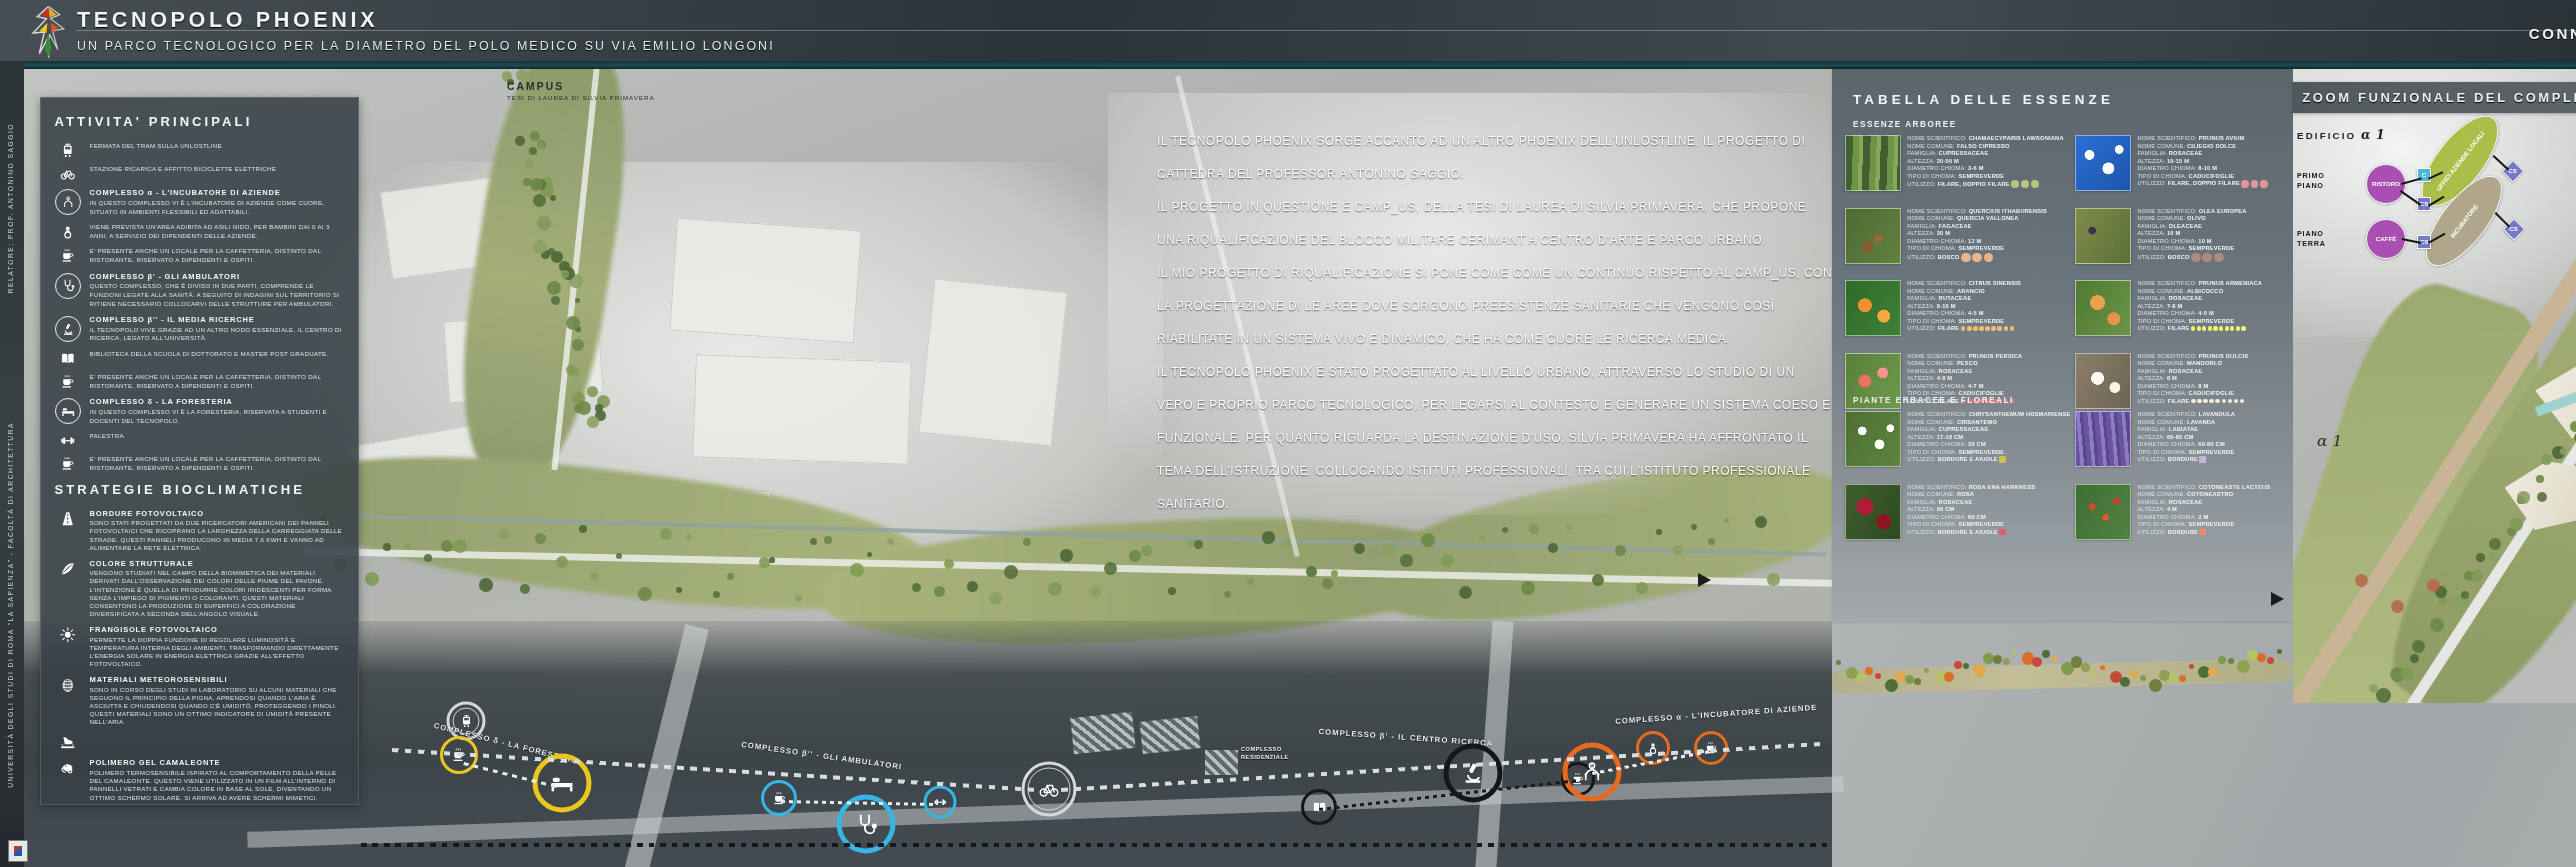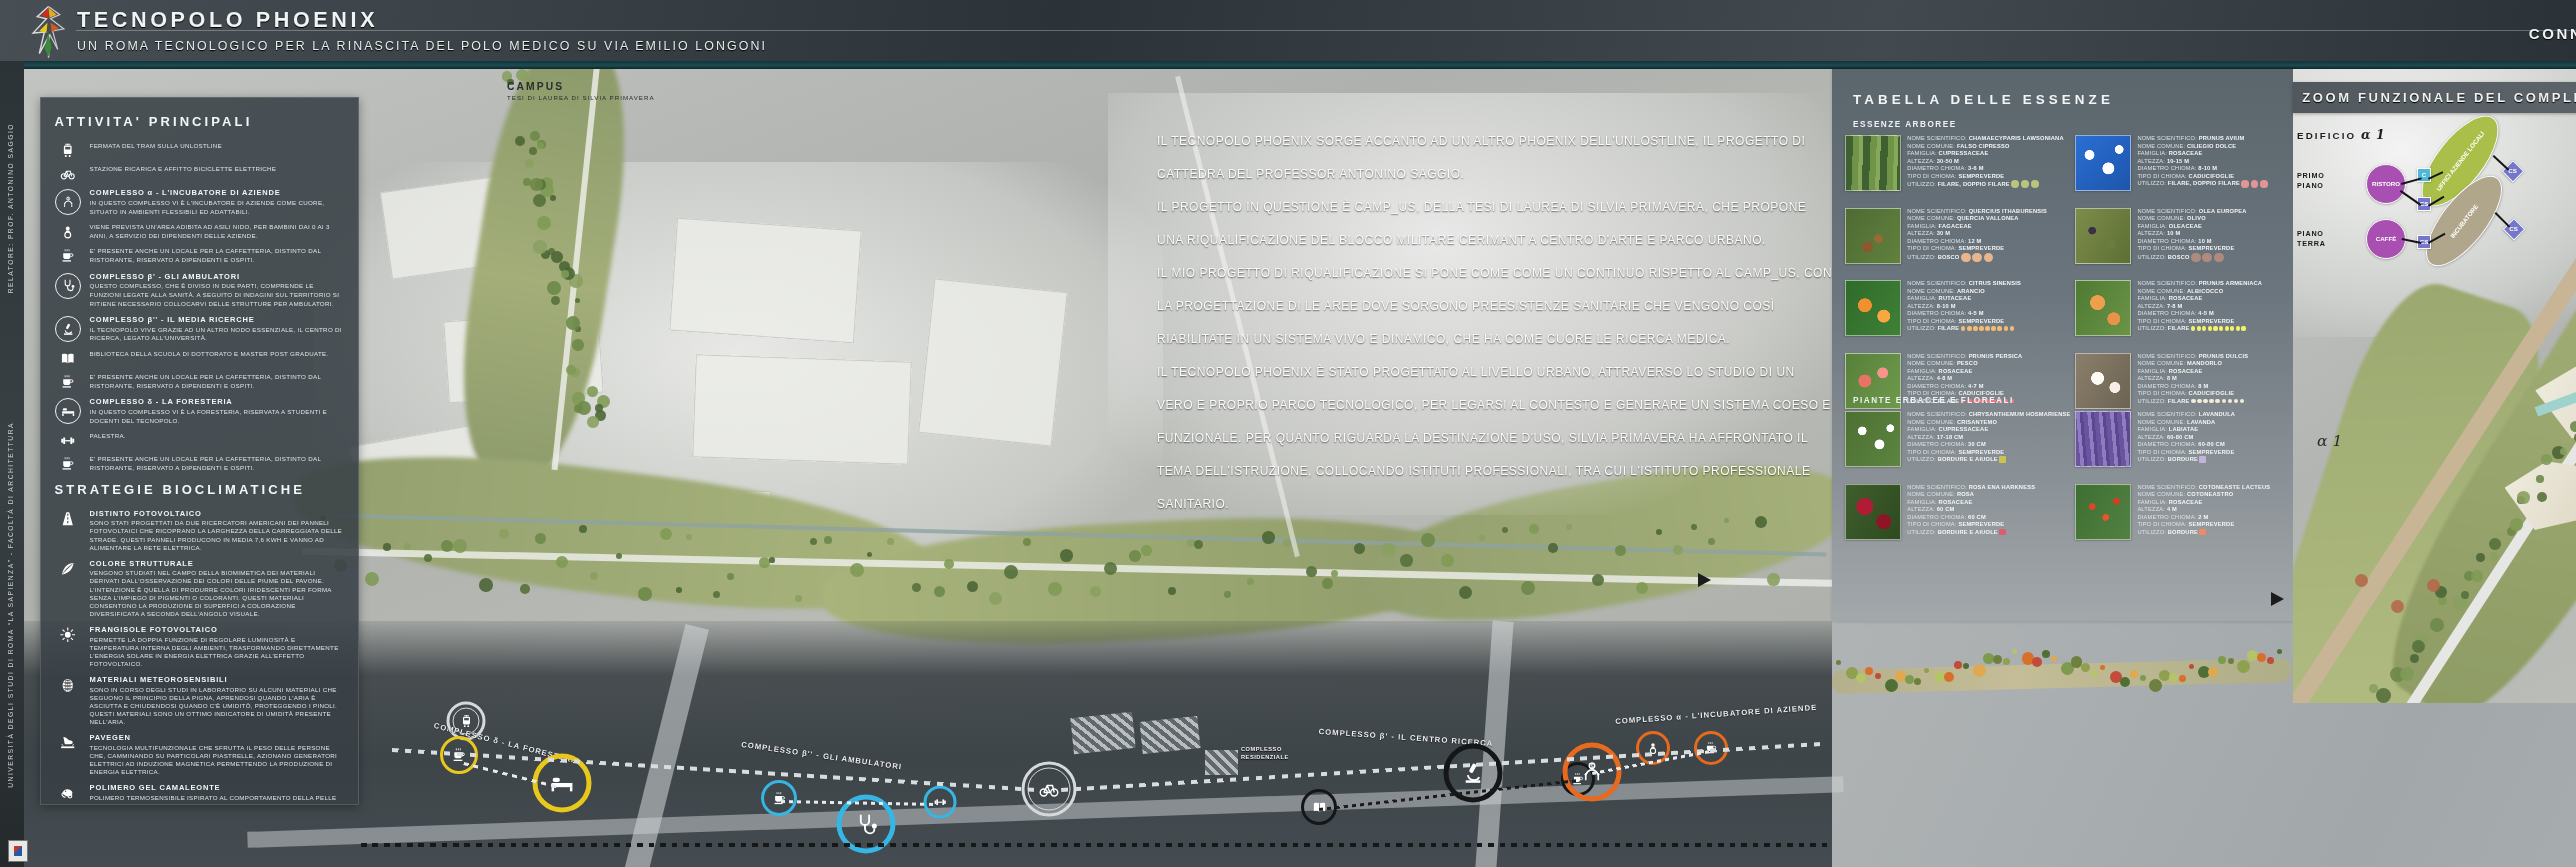--- a/index.html
+++ b/index.html
@@ -244,21 +244,21 @@
       <path d="M21 4 L32 12 L23 16 L36 26 L25 28 L30 46 L22 31" fill="none" stroke="#c8c8c8" stroke-width="1.2"></path>
       <path d="M21 5 L14 13 L21 15 Z" fill="#d42a1e"></path>
         <path d="M21 5 L29 12 L22 15 Z" fill="#e8a81e"></path>
       <path d="M12 28 L20 20 L19 30 Z" fill="#e8c81e"></path>
         <path d="M31 25 L23 20 L24 29 Z" fill="#d4581e"></path>
       <path d="M17 45 L21 30 L24 44 L21 53 Z" fill="#3a8a3a"></path>
     </svg>
   </div>
   <div id="hdr-teal" class="abs"></div>
   <div id="title" class="abs">TECNOPOLO PHOENIX</div>
-  <div id="subtitle" class="abs">UN ROMA TECNOLOGICO PER LA RINASCITA DEL POLO MEDICO SU VIA EMILIO LONGONI</div>
+  <div id="subtitle" class="abs">UN PARCO TECNOLOGICO PER LA DIAMETRO DEL POLO MEDICO SU VIA EMILIO LONGONI</div>
   <div id="right-title" class="abs">CONNESSIONE E RIQUALIFICAZIONE: IL PARCO</div>
 
   <div id="lstrip" class="abs">
     <div class="vtext" style="position:absolute;left:7.2px;top:62px;">RELATORE: PROF. ANTONINO SAGGIO</div>
     <div class="vtext" style="position:absolute;left:7.2px;top:361px;">UNIVERSITÀ DEGLI STUDI DI ROMA “LA SAPIENZA” - FACOLTÀ DI ARCHITETTURA</div>
   </div>
   <div id="footer-logo" class="abs">
       <i></i>
     </div>
 
@@ -444,21 +444,21 @@
     <div class="sb-title" id="sb-strat-title" style="margin-top:9.3px;">STRATEGIE BIOCLIMATICHE</div>
     <div id="sb-strats" style="margin-top:11.3px;">
         <div class="sb-item strat">
           <div class="sb-ic">
             <svg width="17.5" height="17.5" viewBox="0 0 24 24">
               <path d="M10 3h4l5 18H5z" fill="#fff"></path>
               <path d="M12 5v3M12 10v3M12 15v3" stroke="#555" stroke-width="1.6"></path>
             </svg>
           </div>
           <div>
-            <div class="sb-h">DISTINTO FOTOVOLTAICO</div>
+            <div class="sb-h">BORDURE FOTOVOLTAICO</div>
             <div class="sb-t">SONO STATI PROGETTATI DA DUE RICERCATORI AMERICANI DEI PANNELI FOTOVOLTAICI CHE RICOPRANO LA LARGHEZZA DELLA CARREGGIATA DELLE STRADE. QUESTI PANNELI PRODUCONO IN MEDIA 7,6 KWH E VANNO AD ALIMENTARE LA RETE ELETTRICA.</div>
           </div>
         </div>
         <div class="sb-item strat">
           <div class="sb-ic">
             <svg width="17.5" height="17.5" viewBox="0 0 24 24">
               <path d="M20 4C12 4 6 10 4 20c10-2 15-8 16-16z" fill="#fff"></path>
               <path d="M5 19C9 13 14 8 19 5" stroke="#888" stroke-width="1"></path>
             </svg>
           </div>
@@ -496,24 +496,20 @@
             <div class="sb-t">SONO IN CORSO DEGLI STUDI IN LABORATORIO SU ALCUNI MATERIALI CHE SEGUONO IL PRINCIPIO DELLA PIGNA, APRENDOSI QUANDO L'ARIA È ASCIUTTA E CHIUDENDOSI QUANDO C'È UMIDITÒ, PROTEGGENDO I PINOLI. QUESTI MATERIALI SONO UN OTTIMO INDICATORE DI UMIDITÀ PRESENTE NELL'ARIA.</div>
           </div>
         </div>
         <div class="sb-item strat">
           <div class="sb-ic">
             <svg width="17.5" height="17.5" viewBox="0 0 24 24">
               <path d="M6 4c5 0 5 4 10 5 4 1 4 5-1 5H8z" fill="#fff"></path>
               <rect x="3" y="17" width="18" height="2.4" fill="#fff"></rect>
               <path d="M4 14l1.5 2M20 14l-1.5 2" stroke="#fff" stroke-width="1.3"></path>
             </svg>
-          </div>
-          <div>
-            <div class="sb-h">PAVEGEN</div>
-            <div class="sb-t">TECNOLOGIA MULTIFUNZIONALE CHE SFRUTTA IL PESO DELLE PERSONE CHE, CAMMINANDO SU PARTICOLARI PIASTRELLE, AZIONANO GENERATORI ELETTRICI AD INDUZIONE MAGNETICA PERMETTENDO LA PRODUZIONE DI ENERGIA ELETTRICA.</div>
           </div>
         </div>
         <div class="sb-item strat">
           <div class="sb-ic">
             <svg width="17.5" height="17.5" viewBox="0 0 24 24">
               <path d="M4 13c2-5 7-7 11-5 3 1.5 4 4 3 6-1.5 3-6 4-9 2" fill="#fff"></path>
               <circle cx="15" cy="16.5" r="2.6" stroke="#fff" stroke-width="1.5" fill="none"></circle>
               <circle cx="9" cy="10" r="1" fill="#555"></circle>
               <path d="M4 13c0 3 2 5 5 5" stroke="#fff" stroke-width="1.4" fill="none"></path>
             </svg>

